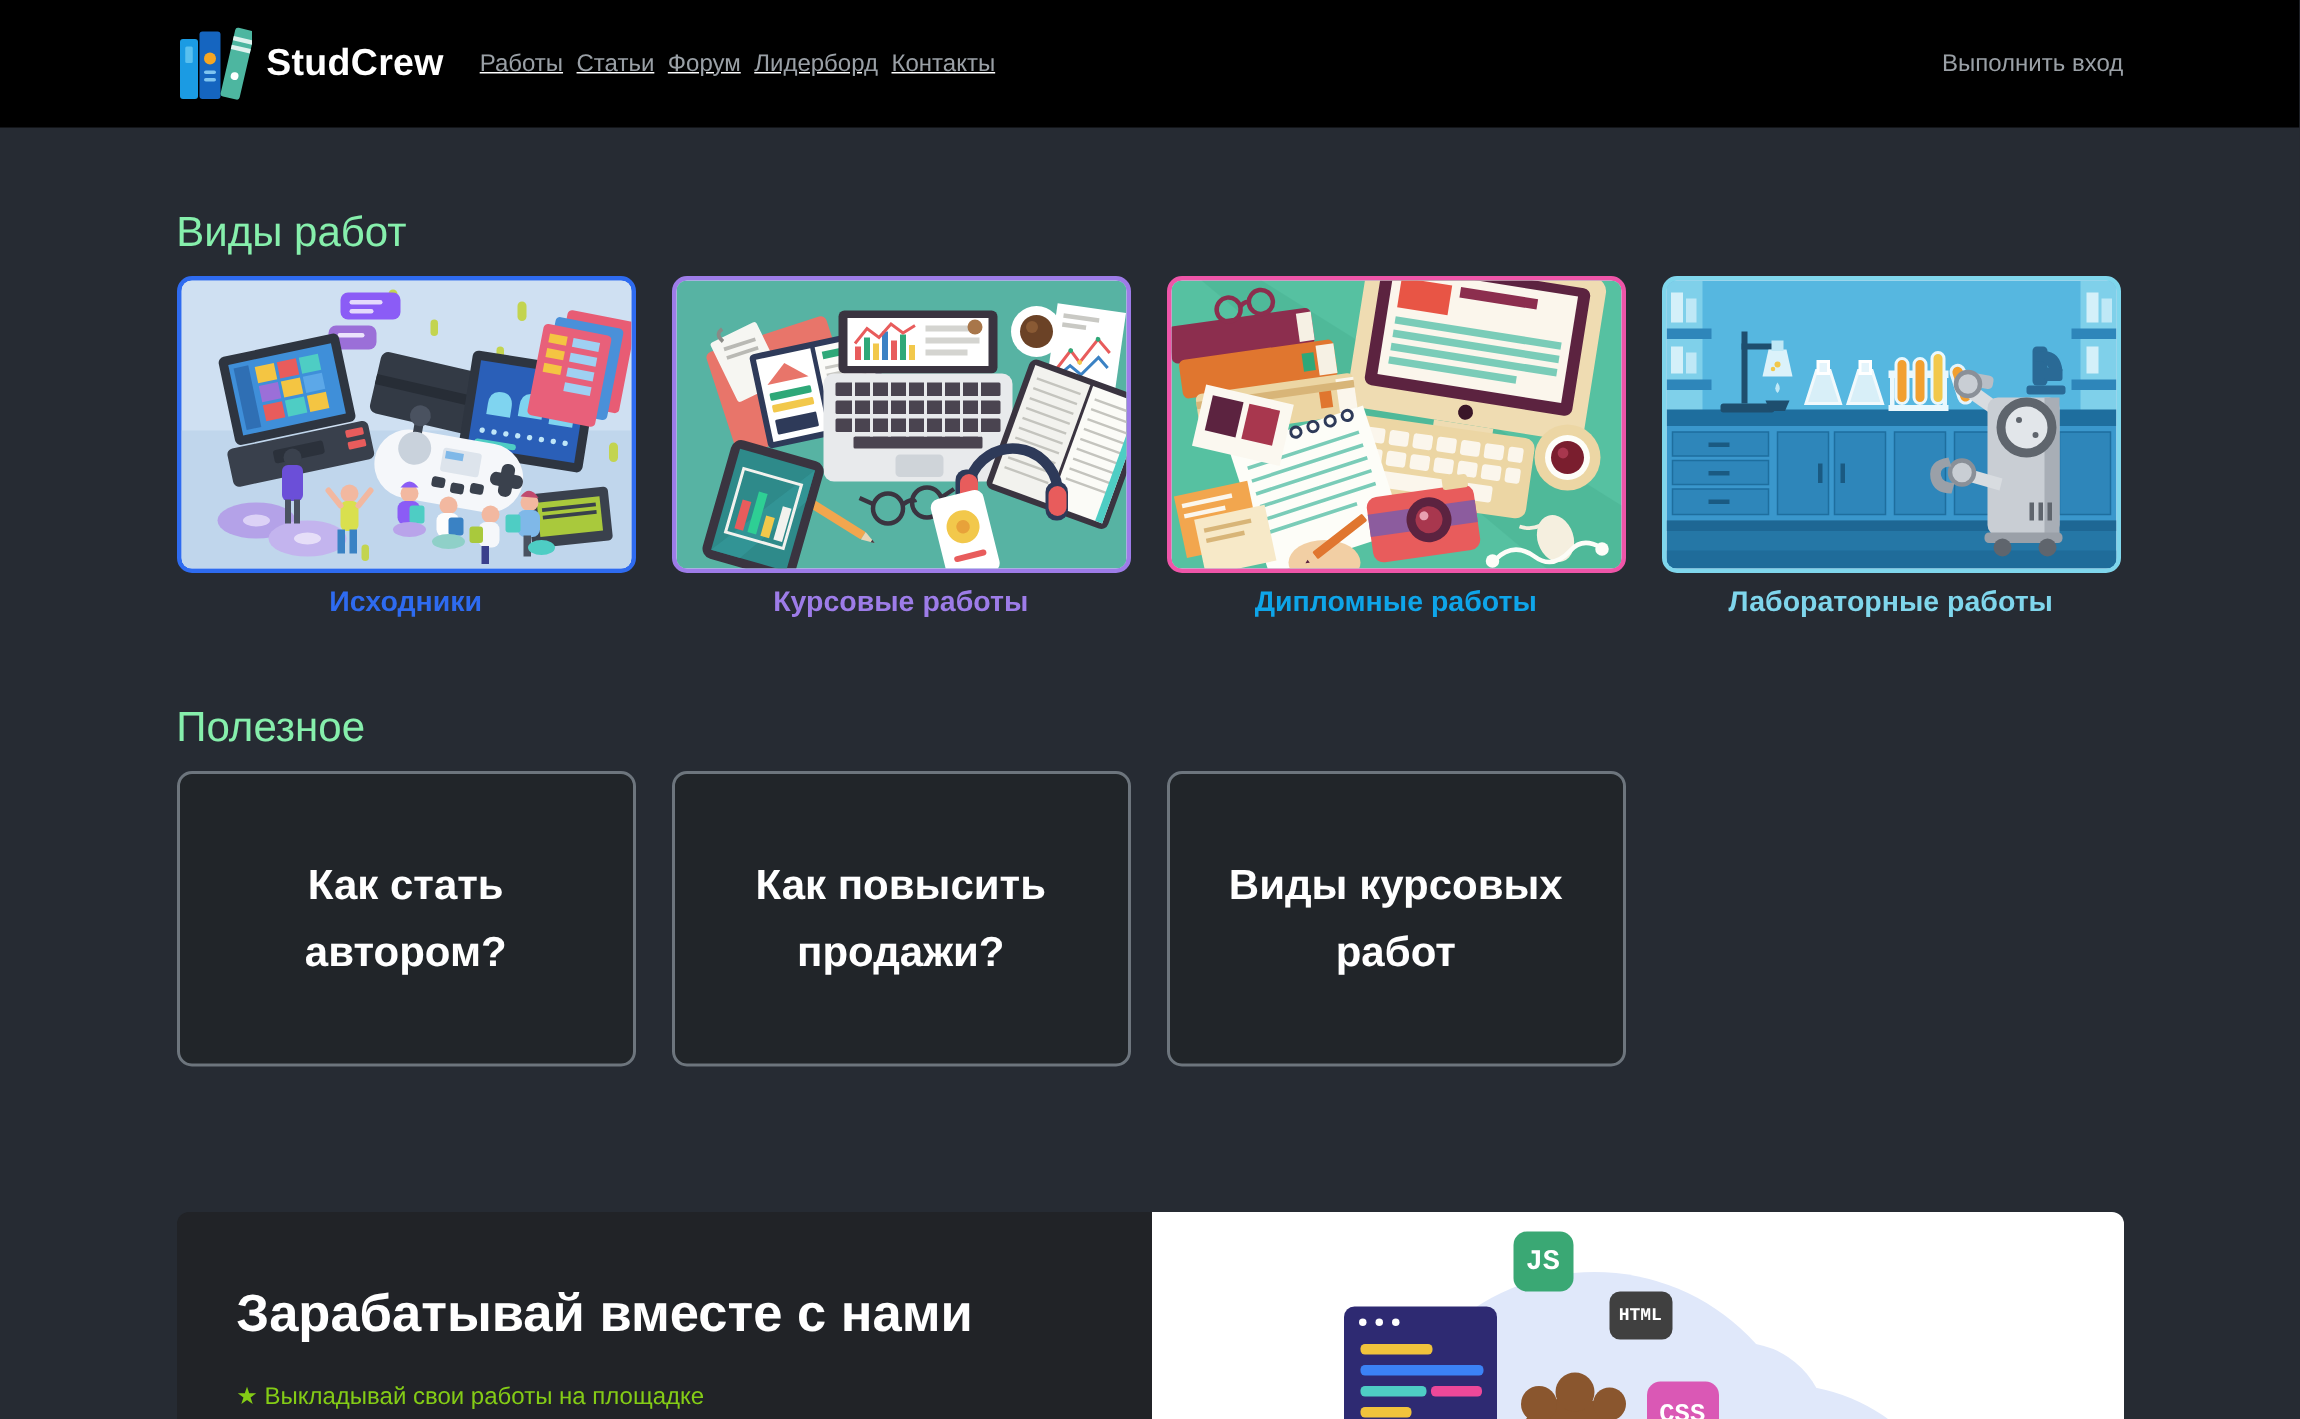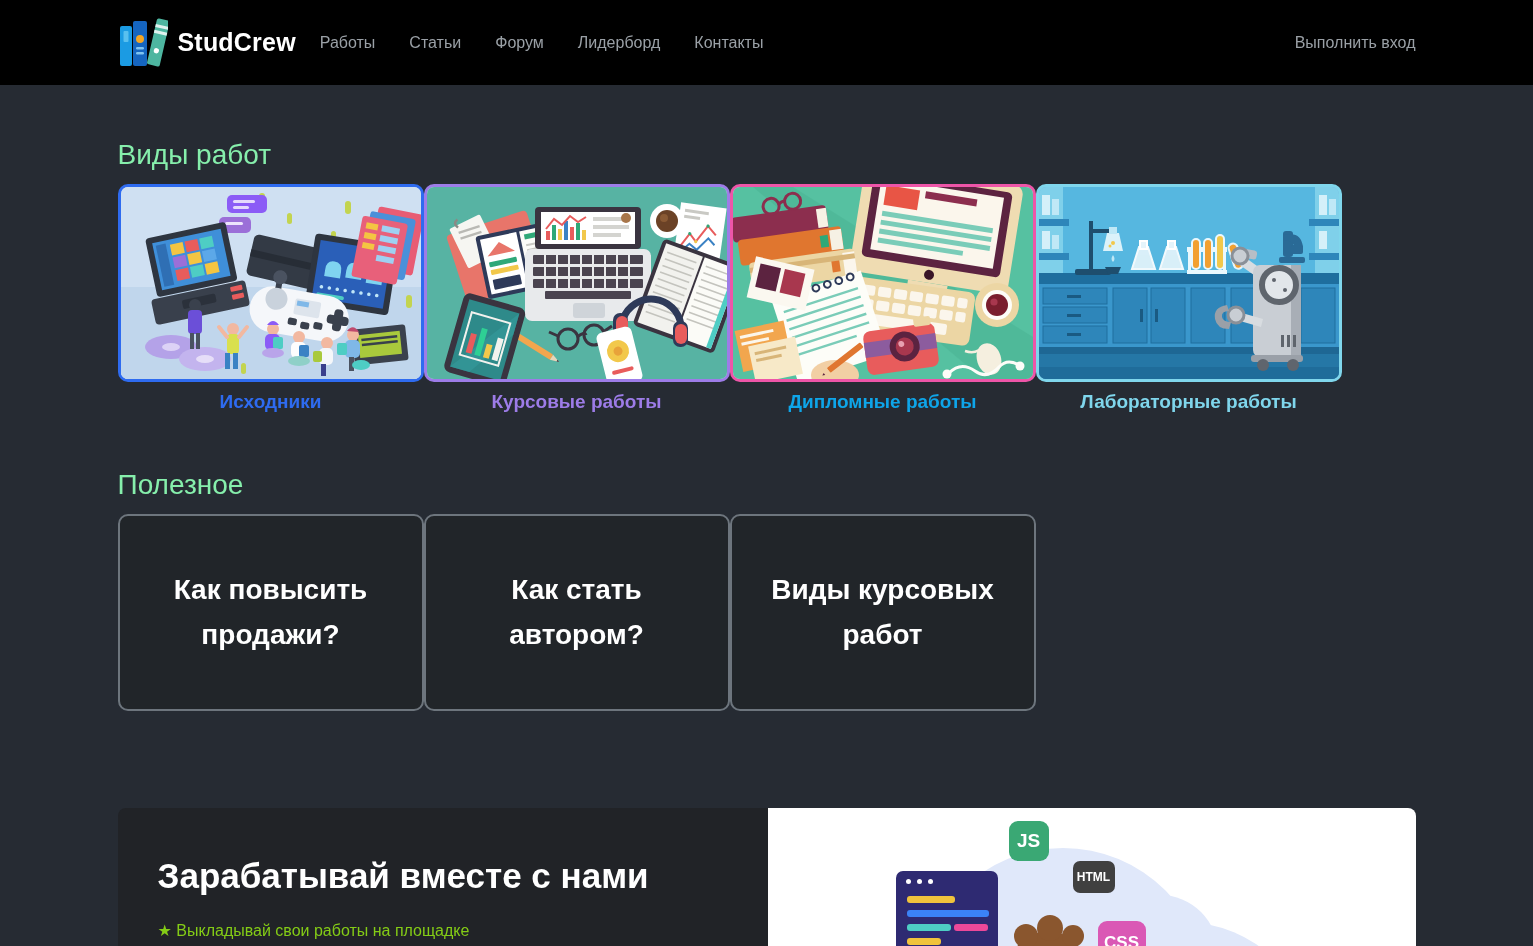--- a/index.html
+++ b/index.html
@@ -8,29 +8,29 @@
     width:1533px; height:946px; overflow:hidden;
     background:#262b33;
     font-family:"Liberation Sans", sans-serif;
     color:#fff;
   }
   
   .navbar { height:85px; background:#000000; }
   .nav-inner { width:1298px; height:100%; margin:0 auto; display:flex; align-items:center; }
   .brand { display:flex; align-items:center; gap:10px; text-decoration:none; color:#fff; cursor:pointer; }
   .brand-text { font-size:25px; font-weight:700; letter-spacing:.2px; }
-  .nav-links { display:flex; list-style:none; margin:0 0 0 22px; padding:0; gap:30px; }
+  .nav-links { display:flex; list-style:none; margin:0 0 0 22px; padding:0; gap:5px;text-decoration:underline; }
   .nav-links a { color:#9aa0a6; font-size:16px; text-decoration:none; padding:4px 2px; cursor:pointer; }
   .login-link { margin-left:auto; color:#9aa0a6; font-size:16px; text-decoration:none; cursor:pointer; }
   
   .container { width:1298px; margin:0 auto; }
   .section-title { font-size:28px; font-weight:400; color:#86efac; margin:0 0 13px 0; }
   .sec-works { padding-top:54px; }
   .sec-useful { padding-top:56px; }
-  .cards-row { display:flex; }
+  .cards-row { display:flex; gap:24px; }
   
   .type-fig { margin:0; width:306px; }
   .type-card { width:306px; height:198px; border:3px solid #2e6bf0; border-radius:10px; overflow:hidden; background:#cfe0f0; cursor:pointer; }
   .type-card svg { display:block; }
   .type-caption { text-align:center; font-size:19px; font-weight:700; margin-top:9px; cursor:pointer; }
   
   .useful-card { width:306px; height:197px; background:#212529; border:2px solid #6d757d; border-radius:10px;
     display:flex; align-items:center; justify-content:center; text-align:center; padding:0 30px;
     font-size:28px; font-weight:700; line-height:1.6; color:#fff; cursor:pointer; }
   
@@ -41,21 +41,21 @@
   .promo-list li { font-size:16px; color:#84cc16; margin-bottom:9px; }
   .promo-art { width:648px; position:relative; background:#ffffff; overflow:hidden; }
   .promo-art > svg { position:absolute; left:0; top:0; }
   .code-window { position:absolute; left:128px; top:63px; width:102px; height:150px; background:#2e2a72; border-radius:7px; }
   .code-dots { display:flex; gap:6px; padding:8px 0 0 10px; }
   .code-dots i { width:5px; height:5px; border-radius:50%; background:#fff; }
   .code-lines { padding:12px 10px 0 11px; }
   .code-line { height:7px; border-radius:3px; margin-bottom:7px; }
   .code-line.split { display:flex; gap:3px; background:none; }
   .code-line.split i { height:7px; border-radius:3px; display:block; }
-  .badge { position:absolute; color:#fff; font-weight:800; display:flex; align-items:center; justify-content:center; }
+  .badge { position:absolute; color:#fff; font-weight:800; display:flex; align-items:center; justify-content:center;font-family:Liberation Mono, monospace; }
   .badge-js   { left:241px; top:13px;  width:40px; height:40px; border-radius:9px; font-size:19px; }
   .badge-html { left:305px; top:53px;  width:42px; height:32px; border-radius:7px; font-size:12px; }
   .badge-css  { left:330px; top:113px; width:48px; height:44px; border-radius:9px; font-size:17px; }
 </style>
 </head>
 <body>
 
 <nav class="navbar">
   <div class="nav-inner">
     <a class="brand">
@@ -574,24 +574,24 @@
         <figcaption class="type-caption" style="color: rgb(127, 214, 236);">Лабораторные работы</figcaption>
       </figure>
 
     </div>
   </section>
 
   <section class="sec-useful">
     <h2 class="section-title">Полезное</h2>
     <div class="cards-row">
       <div class="useful-card">
-        <span>Как повысить продажи?</span>
+        <span>Как стать автором?</span>
       </div>
       <div class="useful-card">
-        <span>Как стать автором?</span>
+        <span>Как повысить продажи?</span>
       </div>
       <div class="useful-card">
         <span>Виды курсовых работ</span>
       </div>
     </div>
   </section>
 
   <section class="promo">
     <div class="promo-left">
       <h2 class="promo-title">Зарабатывай вместе с нами</h2>

